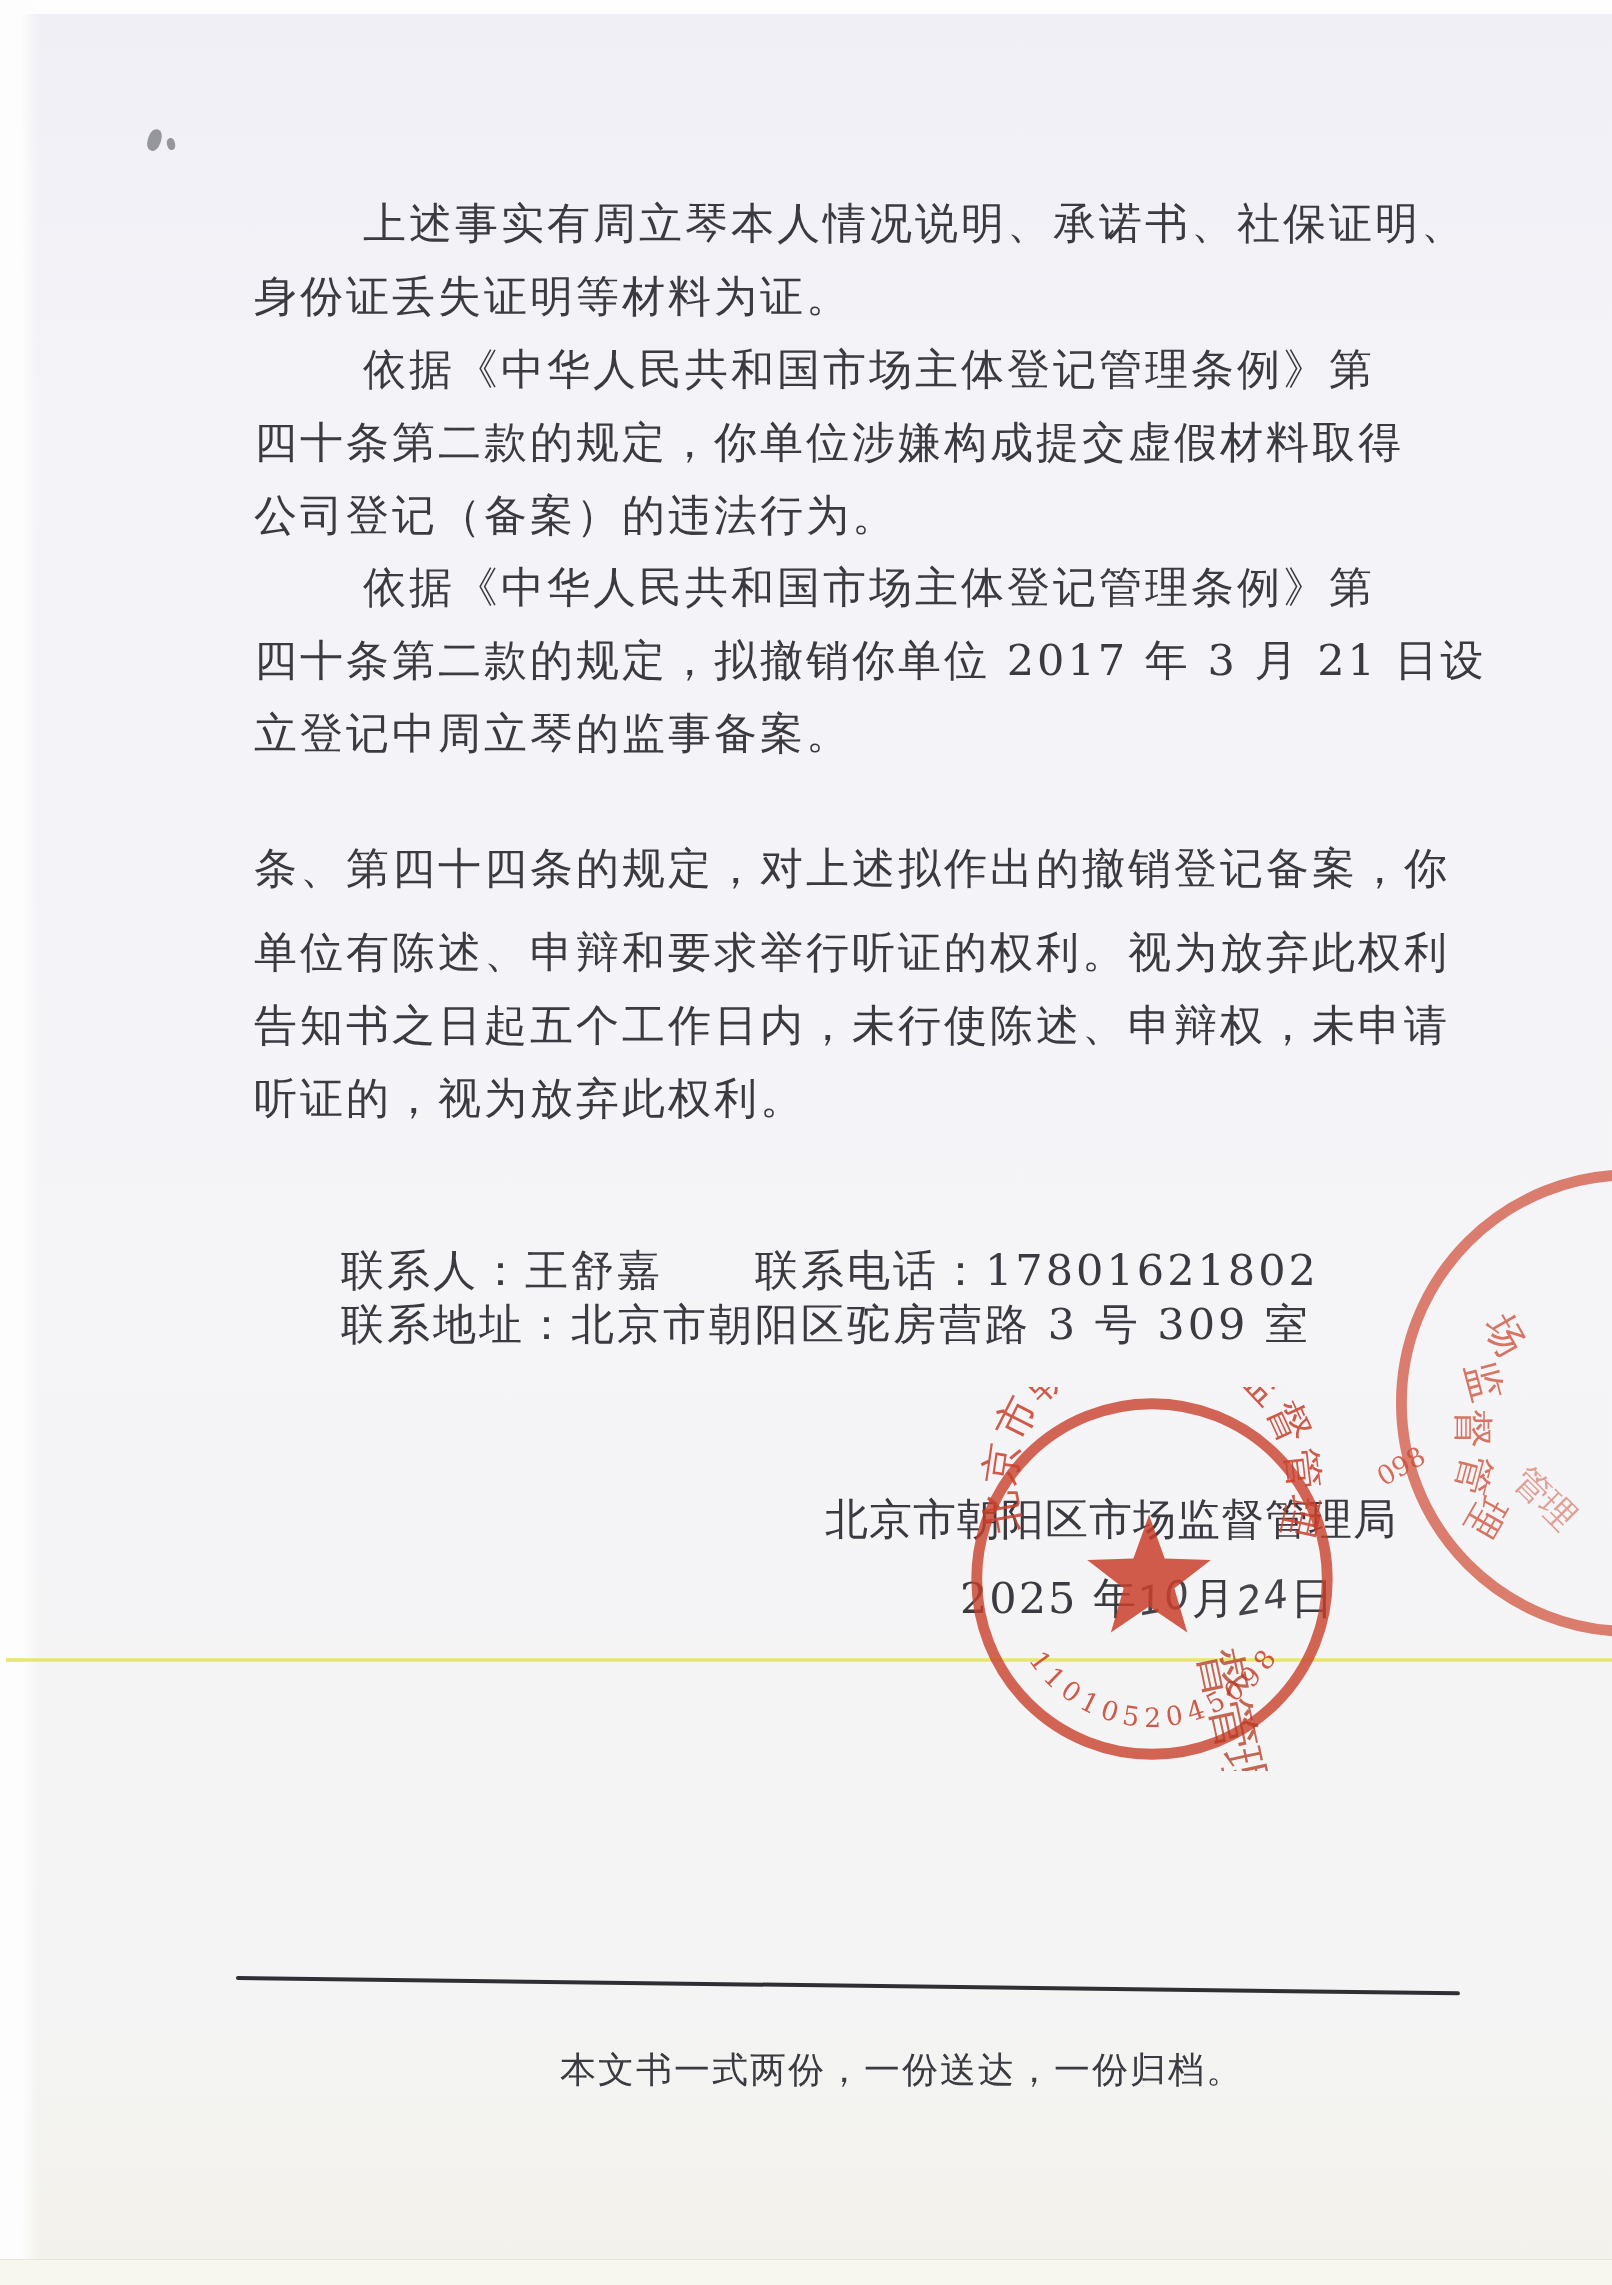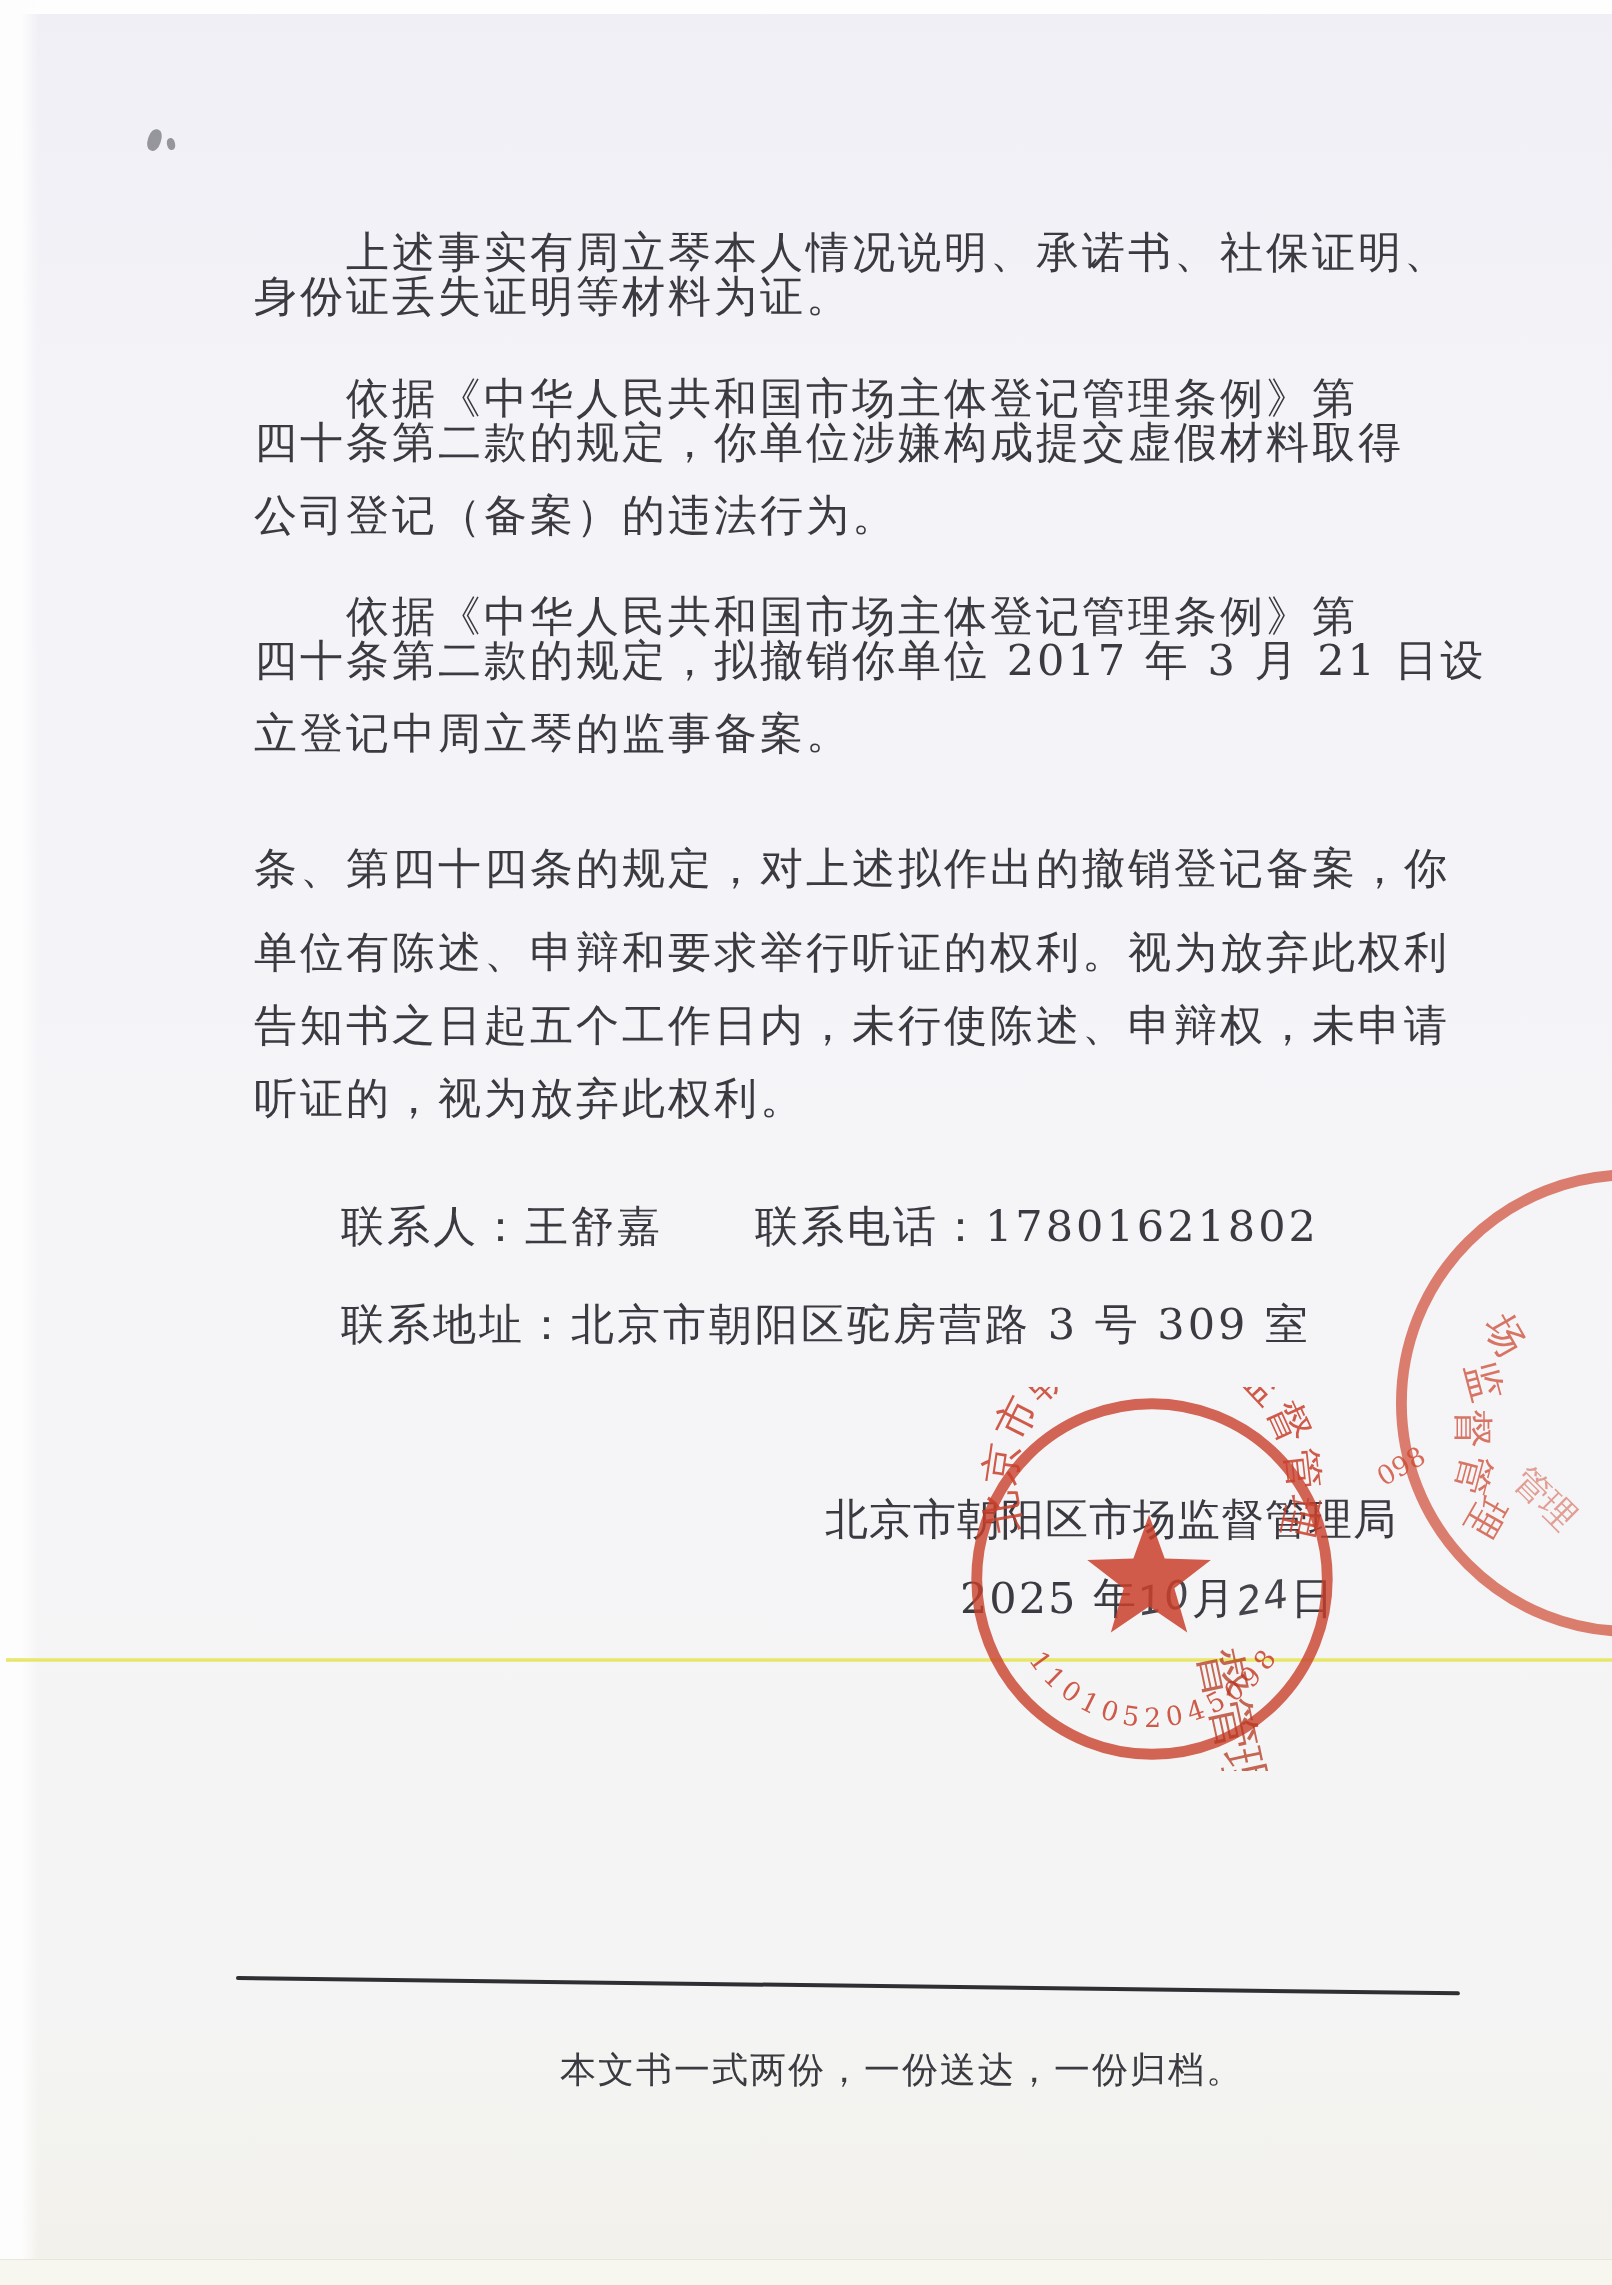--- a/index.html
+++ b/index.html
@@ -15,21 +15,21 @@
   .edge-top{position:absolute;left:0;top:0;width:100%;height:13.8px;background:#fefefe;}
   .edge-left{position:absolute;left:0;top:0;width:39px;height:100%;
     background:linear-gradient(90deg,#fdfdfd 55%,rgba(253,253,253,0) 100%);}
   .edge-bottom{position:absolute;left:0;top:2259px;width:100%;height:26.6px;
     background:#f8f7ef;border-top:1px solid #e6e6da;}
   .txt{
     position:absolute;white-space:nowrap;color:#3a3a40;
     font-size:43px;line-height:1.25;letter-spacing:3px;
   }
   .body-line{left:254px;}
-  .body-line.indent{left:346px;margin-top:29px;}
+  .body-line.indent{left:363px;}
   .contact-line{left:341px;}
   .agency-line{left:825px;letter-spacing:1px;}
   .date-line{left:960px;letter-spacing:2px;}
   .hand{display:inline-block;font-style:italic;transform:rotate(-10deg) translateY(-2px);
     font-family:"DejaVu Sans","Liberation Sans",sans-serif;font-size:39px;color:#44444a;}
   .footer-note{left:512px;top:2047px;font-size:36px;letter-spacing:2px;margin-left:48px;}
   .footer-rule{
     position:absolute;left:236px;top:1976px;width:1224px;height:3.9px;
     background:#2f2f33;transform:rotate(0.72deg);transform-origin:left top;border-radius:2px;
   }
@@ -60,21 +60,21 @@
   <div class="txt body-line" style="top:416px">四十条第二款的规定，你单位涉嫌构成提交虚假材料取得</div>
   <div class="txt body-line" style="top:489px">公司登记（备案）的违法行为。</div>
   <div class="txt body-line indent" style="top:561px">依据《中华人民共和国市场主体登记管理条例》第</div>
   <div class="txt body-line" style="top:634px">四十条第二款的规定，拟撤销你单位 2017 年 3 月 21 日设</div>
   <div class="txt body-line" style="top:707px">立登记中周立琴的监事备案。</div>
   <div class="txt body-line" style="top:842px">条、第四十四条的规定，对上述拟作出的撤销登记备案，你</div>
   <div class="txt body-line" style="top:926px">单位有陈述、申辩和要求举行听证的权利。视为放弃此权利</div>
   <div class="txt body-line" style="top:999px">告知书之日起五个工作日内，未行使陈述、申辩权，未申请</div>
   <div class="txt body-line" style="top:1072px">听证的，视为放弃此权利。</div>
 
-  <div class="txt contact-line" style="top:1200px">联系人：王舒嘉　　联系电话：17801621802</div>
+  <div class="txt contact-line" style="top:1244px">联系人：王舒嘉　　联系电话：17801621802</div>
   <div class="txt contact-line" style="top:1298px">联系地址：北京市朝阳区驼房营路 3 号 309 室</div>
 
   <div class="txt agency-line" style="top:1493px">北京市朝阳区市场监督管理局</div>
   <div class="txt date-line" style="top:1572px"><span>2025 年</span><span class="hand">10</span><span>月</span><span class="hand">24</span><span>日</span></div>
 
   <div class="yellow-line"></div>
 
   <svg class="seal-main" viewBox="0 0 390 390">
     <circle cx="195" cy="195" r="178" fill="none" stroke="#c9402c" stroke-width="11" opacity="0.8"></circle>
     <defs>

